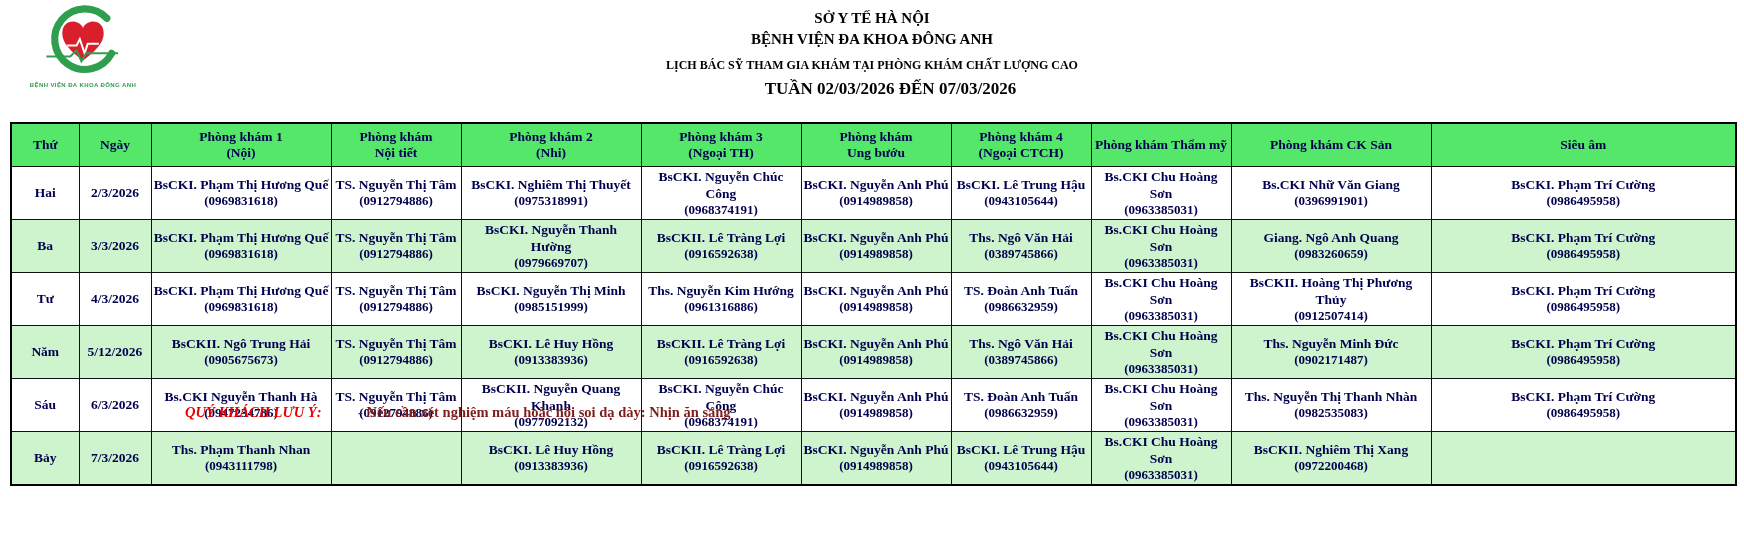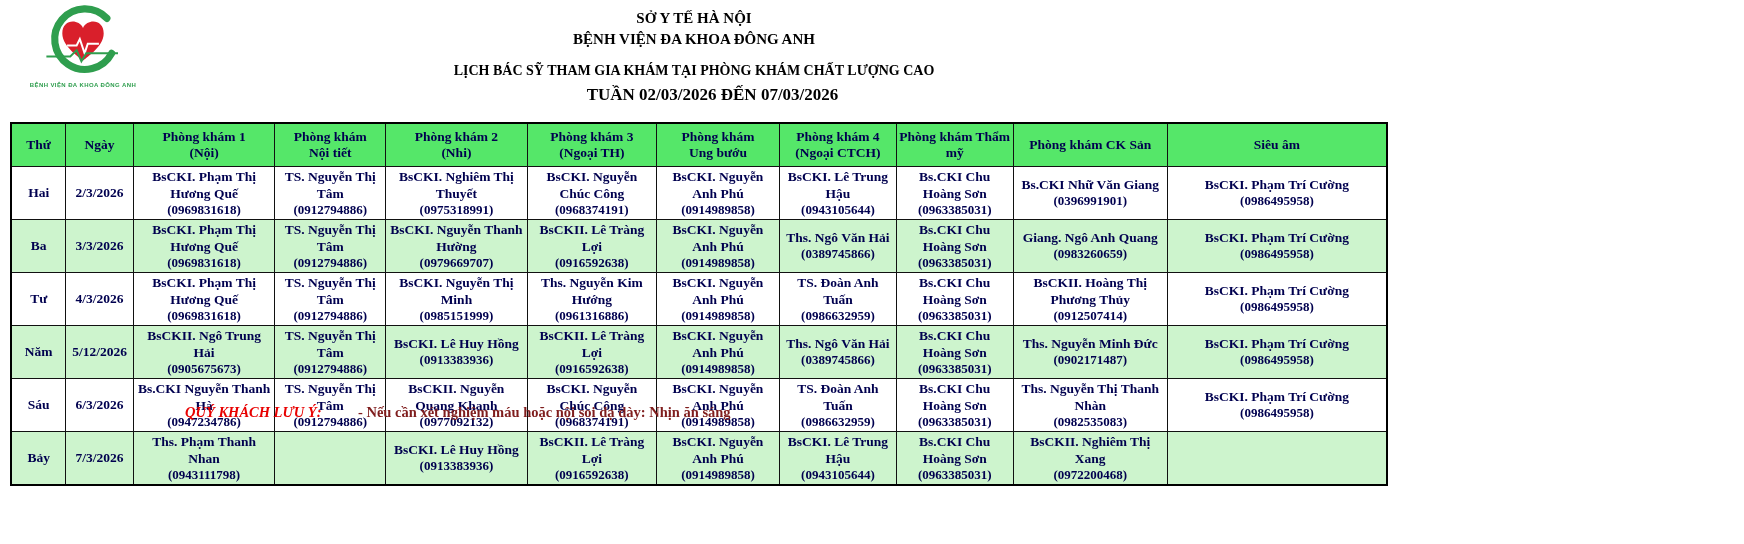--- a/index.html
+++ b/index.html
@@ -7,37 +7,37 @@
     --row-alt-green:#cdf4cd;
     --text-navy:#00004f;
     --note-red:#e80000;
     --logo-green:#2f9e4e;
     --heart-red:#d91f2b;
   }
   *{box-sizing:border-box;margin:0;padding:0;}
   html,body{background:#fff;}
   .page{
     position:relative;
-    width:1388px;height:544px;
+    width:1744px;height:544px;
     background:#fff;
     font-family:"Liberation Serif","DejaVu Serif",serif;
     overflow:hidden;
   }
   
   .logo{position:absolute;left:28px;top:4px;width:110px;text-align:center;}
   .logo svg{display:block;margin:0 auto;}
   .logo-caption{
     font-family:"Liberation Sans","DejaVu Sans",sans-serif;
     font-size:6px;font-weight:bold;color:var(--logo-green);
     letter-spacing:0.4px;white-space:nowrap;
   }
   
   .titles{position:absolute;left:0;top:8px;width:100%;text-align:center;color:#000;}
   .titles .org,.titles .hospital{font-size:15px;font-weight:bold;line-height:21px;}
-  .titles .main-title{font-size:14px;font-weight:bold;margin-top:9px;line-height:24px;}
+  .titles .main-title{font-size:12px;font-weight:bold;margin-top:3px;line-height:24px;}
   .titles .subtitle{font-size:17px;font-weight:bold;line-height:23px;padding-left:37px;}
   
   table.schedule{
     position:absolute;left:10px;top:114px;
     border-collapse:collapse;table-layout:fixed;
     border:2px solid #000;
     margin-top:8px;
   }
   .schedule th,.schedule td{
     border:1px solid #111;

